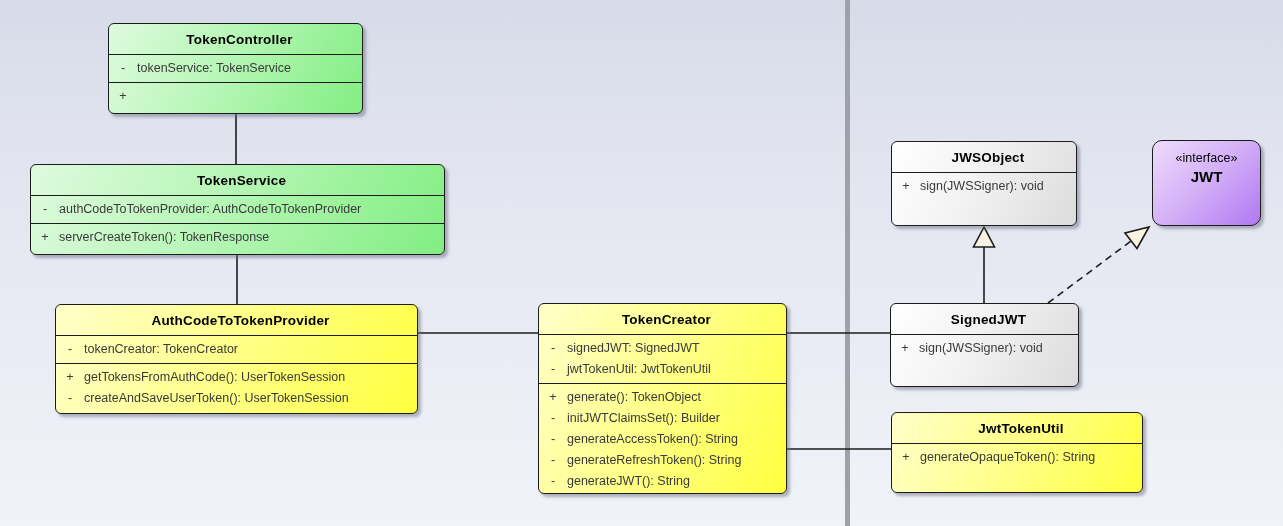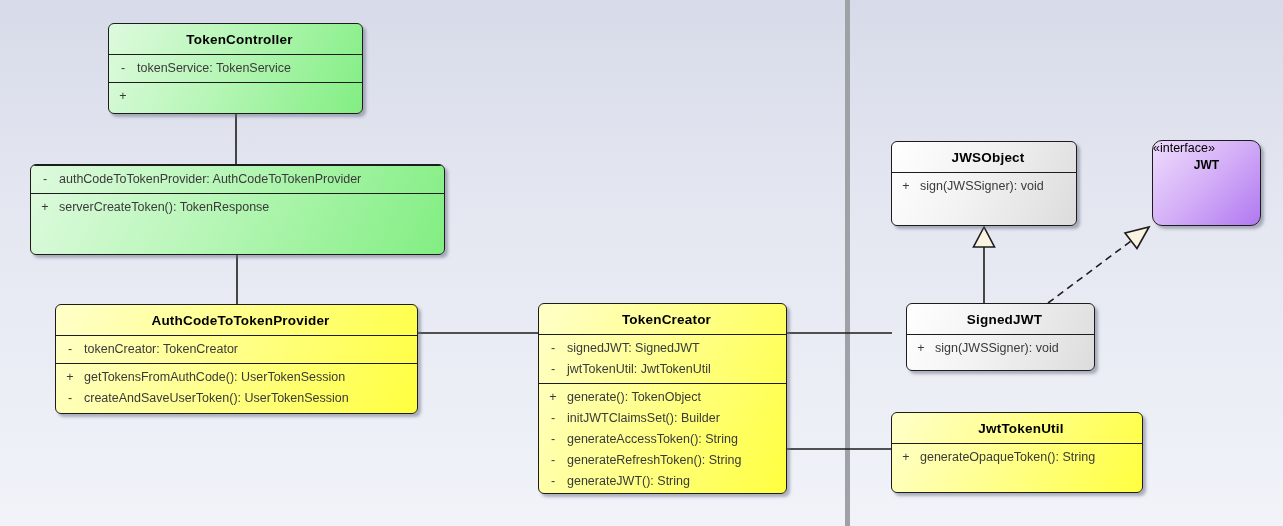--- a/index.html
+++ b/index.html
@@ -27,30 +27,30 @@
   .purple{background:linear-gradient(135deg,#eedcfc 0%,#d3aef7 50%,#b078f1 100%);}
   .uml-title{
     font-weight:bold;font-size:13.5px;color:#000;text-align:center;
     padding:8px 4px 7px 12px;flex:0 0 auto;letter-spacing:.2px;
   }
   .uml-comp{border-top:1.5px solid #1c1c1c;padding:3px 0;flex:0 0 auto;}
   .uml-comp.grow{flex:1 1 auto;}
   .member{display:flex;align-items:baseline;line-height:21px;font-size:12.5px;color:#3a3a3a;}
   .member .vis{flex:0 0 28px;text-align:center;}
   .member .mtext{flex:1 1 auto;white-space:nowrap;}
-  .iface-stereotype{font-size:12.5px;color:#000;text-align:left;}
-  .iface-name{font-size:12px;font-weight:bold;color:#000;text-align:center;padding-top:3px;}
+  .iface-stereotype{font-size:12.5px;color:#000;text-align:center;padding-top:10px;}
+  .iface-name{font-size:15px;font-weight:bold;color:#000;text-align:center;padding-top:3px;}
   
   #box-token-controller{left:108px;top:23px;width:255px;height:91px;}
   #box-token-service{left:30px;top:164px;width:415px;height:91px;}
   #box-auth-code{left:55px;top:304px;width:363px;height:110px;justify-content:center;}
   #box-token-creator{left:538px;top:303px;width:249px;height:191px;}
   #box-jws-object{left:891px;top:141px;width:186px;height:85px;}
   #box-jwt-interface{left:1152px;top:140px;width:109px;height:86px;border-radius:10px;}
-  #box-signed-jwt{left:890px;top:303px;width:189px;height:68px;margin-left:16px;}
+  #box-signed-jwt{left:890px;top:303px;width:189px;height:84px;}
   #box-jwt-token-util{left:891px;top:412px;width:252px;height:81px;}
   line,polygon{shape-rendering:geometricPrecision;}
 </style>
 </head>
 <body>
 
 <div id="canvas">
 
   <div class="divider"></div>
 
@@ -77,20 +77,21 @@
       </div>
     </div>
     <div class="uml-comp grow">
       <div class="member">
         <span class="vis">+</span>
       </div>
     </div>
   </div>
 
   <div class="uml-class green" id="box-token-service">
+    <div class="uml-title">TokenService</div>
     <div class="uml-comp">
       <div class="member">
         <span class="vis">-</span>
         <span class="mtext">authCodeToTokenProvider: AuthCodeToTokenProvider</span>
       </div>
     </div>
     <div class="uml-comp grow">
       <div class="member">
         <span class="vis">+</span>
         <span class="mtext">serverCreateToken(): TokenResponse</span>

